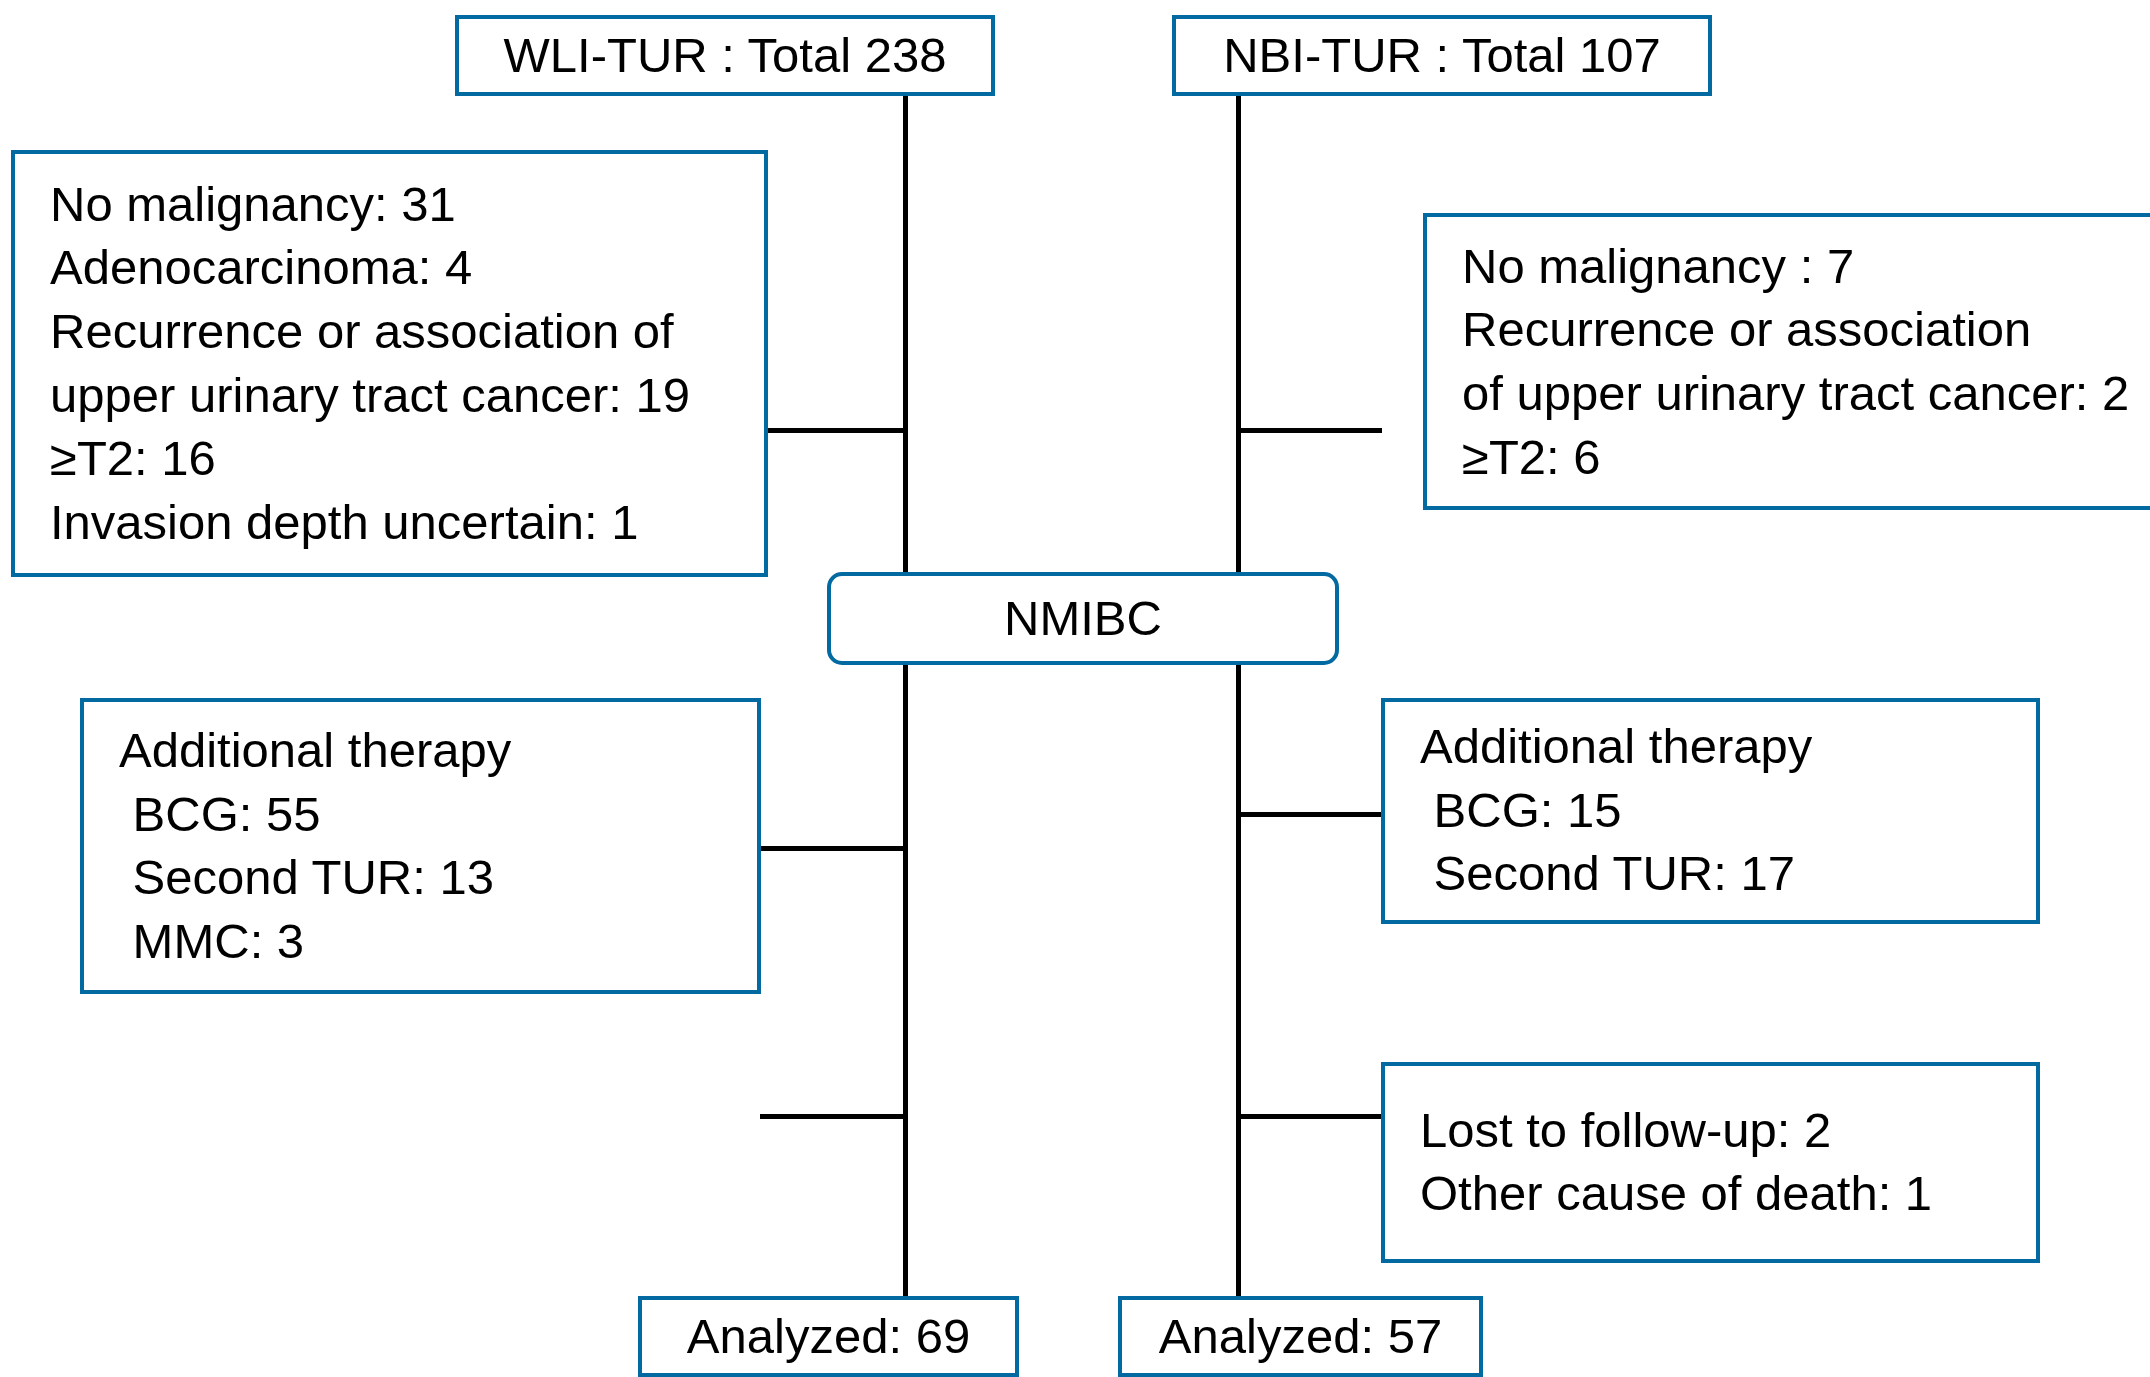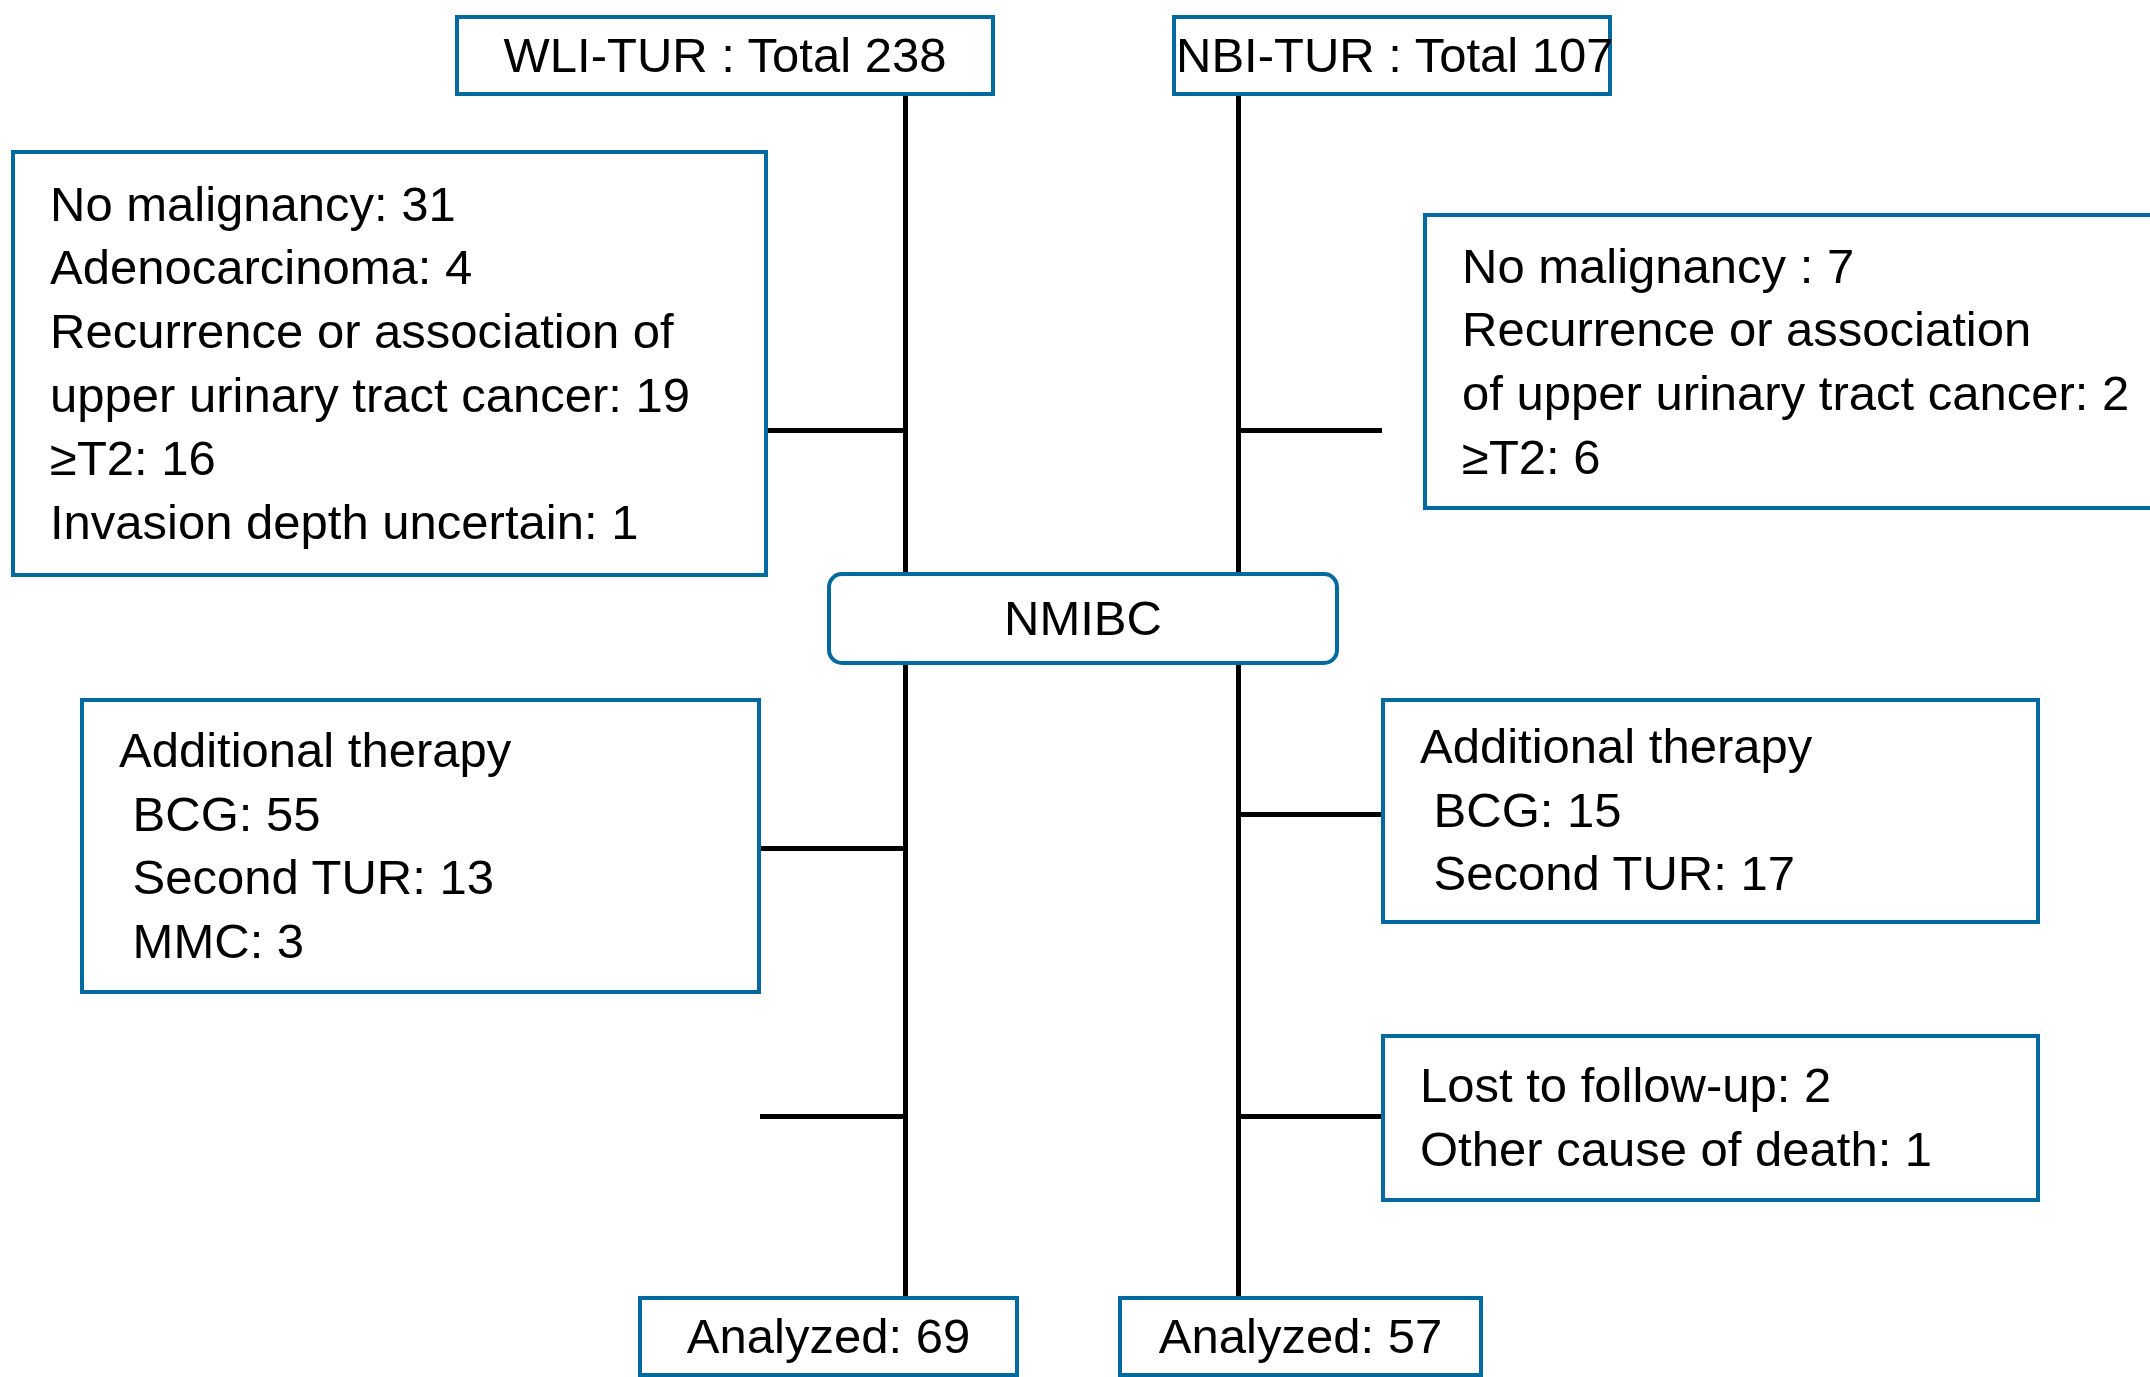--- a/index.html
+++ b/index.html
@@ -54,21 +54,21 @@
   <div class="line hline" style="left:1236px;top:812px;width:146px;"></div>
 
   <div class="line hline" style="left:760px;top:1114px;width:147px;"></div>
 
   <div class="line hline" style="left:1236px;top:1114px;width:146px;"></div>
 
   <div class="box center" style="left:455px;top:15px;width:540px;height:81px;">
     <div class="txt">WLI-TUR : Total 238</div>
   </div>
 
-  <div class="box center" style="left:1172px;top:15px;width:440px;height:81px;">
+  <div class="box center" style="left:1172px;top:15px;width:540px;height:81px;">
     <div class="txt">NBI-TUR : Total 107</div>
   </div>
 
   <div class="box left" style="left:11px;top:150px;width:757px;height:427px;">
     <div class="txt">No malignancy: 31
 Adenocarcinoma: 4
 Recurrence or association of
 upper urinary tract cancer: 19
 ≥T2: 16
 Invasion depth uncertain: 1</div>
@@ -92,21 +92,21 @@
  MMC: 3</div>
   </div>
 
   <div class="box left" style="left:1381px;top:698px;width:659px;height:226px;">
     <div class="txt">Additional therapy
  BCG: 15
  Second TUR: 17</div>
   </div>
 
 
-  <div class="box left" style="left:1381px;top:1034px;width:659px;height:168px;">
+  <div class="box left" style="left:1381px;top:1062px;width:659px;height:201px;">
     <div class="txt">Lost to follow-up: 2
 Other cause of death: 1</div>
   </div>
 
   <div class="box center" style="left:638px;top:1296px;width:381px;height:81px;">
     <div class="txt">Analyzed: 69</div>
   </div>
 
   <div class="box center" style="left:1118px;top:1296px;width:365px;height:81px;">
     <div class="txt">Analyzed: 57</div>

